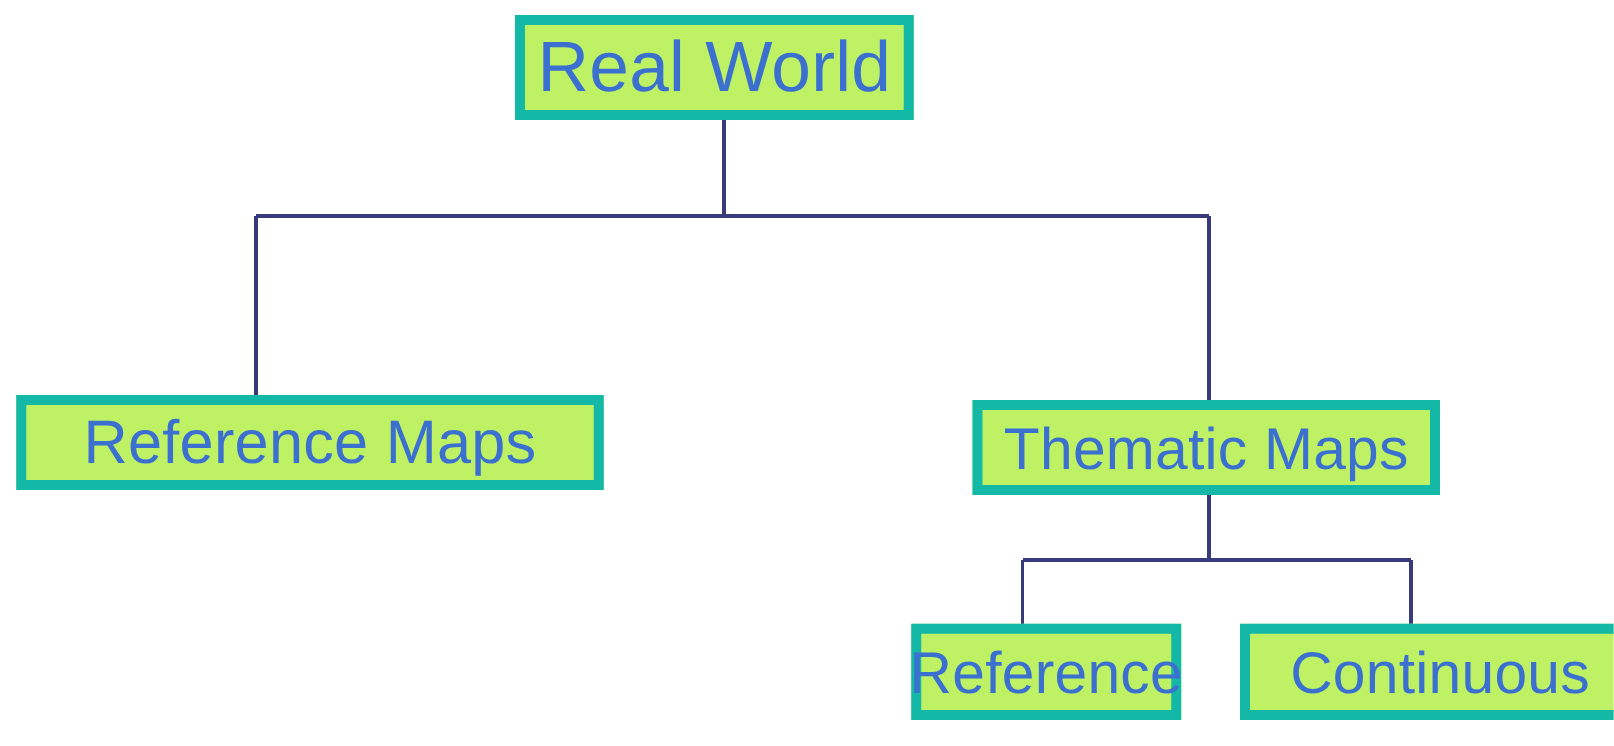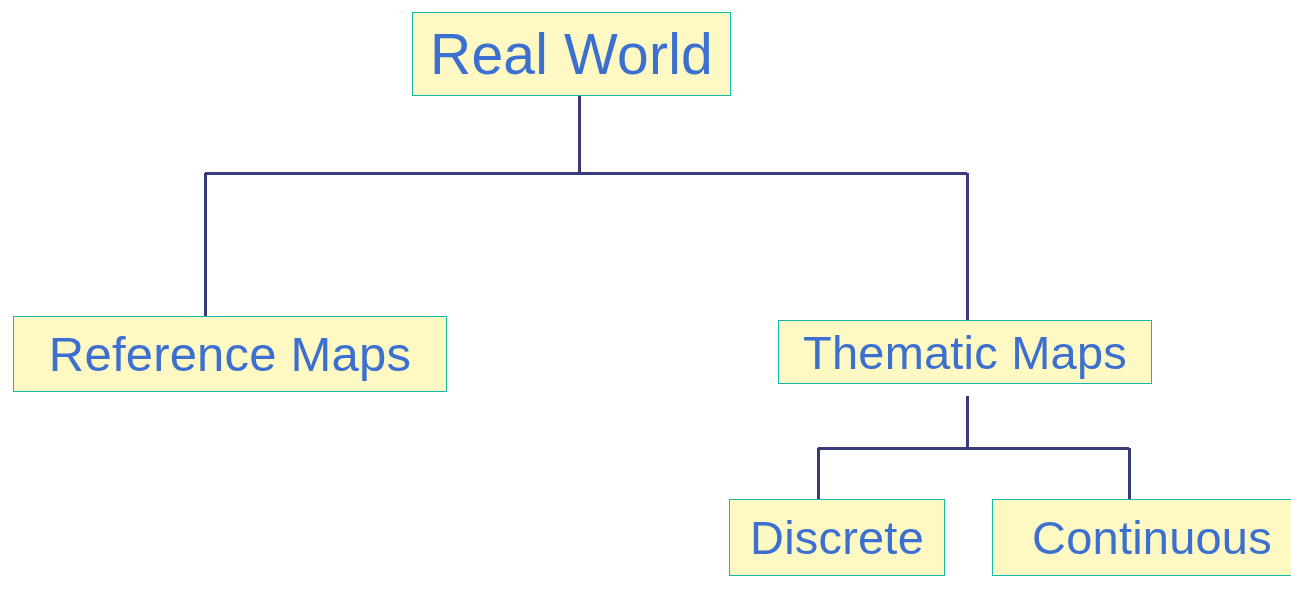--- a/index.html
+++ b/index.html
@@ -21,43 +21,43 @@
   #connector-layer {
     position: absolute;
     left: 0;
     top: 0;
     width: 1291px;
     height: 597px;
   }
   .node-box {
     position: absolute;
     box-sizing: border-box;
-    background: #fef9c3;
-    border: 1px solid #14b8a6;
+    background: #bef264;
+    border: 8px solid #14b8a6;
     display: flex;
     align-items: center;
     justify-content: center;
     z-index: 2;
   }
   .node-label {
     color: #3b6fd0;
     font-family: "Liberation Sans", sans-serif;
     font-weight: 400;
     letter-spacing: 0.2px;
     white-space: nowrap;
     line-height: 1;
   }
   
   #node-real-world      { left: 412px; top: 12px;  width: 319px; height: 84px; }
   #node-real-world .node-label { font-size: 57px; }
 
-  #node-reference-maps  { left: 13px;  top: 316px; width: 434px; height: 76px; }
+  #node-reference-maps  { left: 13px;  top: 316px; width: 470px; height: 76px; }
   #node-reference-maps .node-label { font-size: 49px; }
 
-  #node-thematic-maps   { left: 778px; top: 320px; width: 374px; height: 64px; }
+  #node-thematic-maps   { left: 778px; top: 320px; width: 374px; height: 76px; }
   #node-thematic-maps .node-label { font-size: 47px; }
 
   #node-discrete        { left: 729px; top: 499px; width: 216px; height: 77px; }
   #node-discrete .node-label { font-size: 47px; }
 
   #node-continuous      { left: 992px; top: 499px; width: 320px; height: 77px; }
   #node-continuous .node-label { font-size: 47px; }
 </style>
 </head>
 <body>
@@ -85,20 +85,20 @@
 
   <div class="node-box" id="node-reference-maps">
     <span class="node-label">Reference Maps</span>
   </div>
 
   <div class="node-box" id="node-thematic-maps">
     <span class="node-label">Thematic Maps</span>
   </div>
 
   <div class="node-box" id="node-discrete">
-    <span class="node-label">Discrete</span>
+    <span class="node-label">Reference</span>
   </div>
 
   <div class="node-box" id="node-continuous">
     <span class="node-label">Continuous</span>
   </div>
 
 </div>
 
 </body></html>

